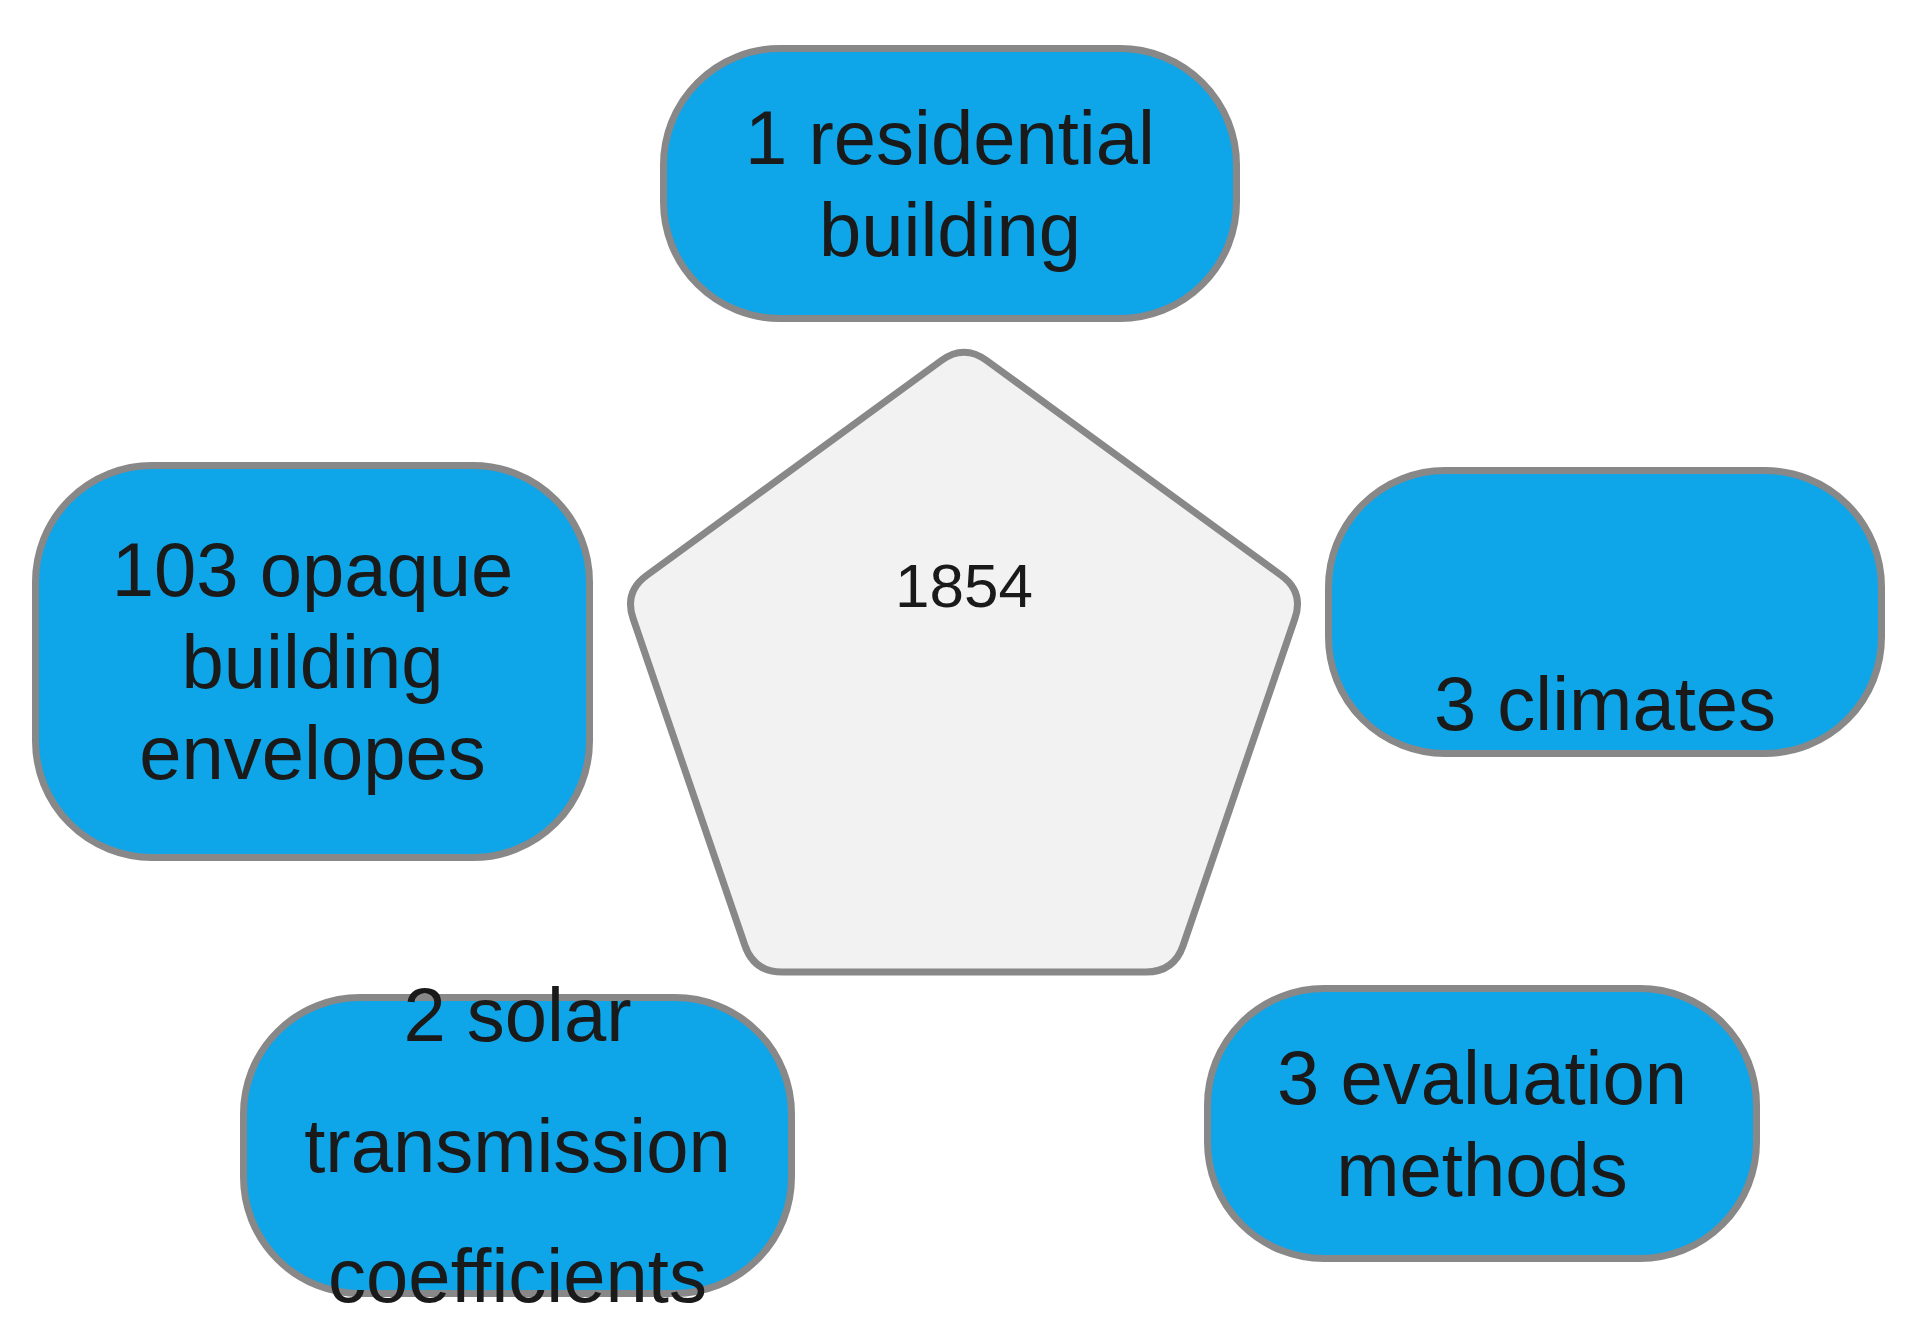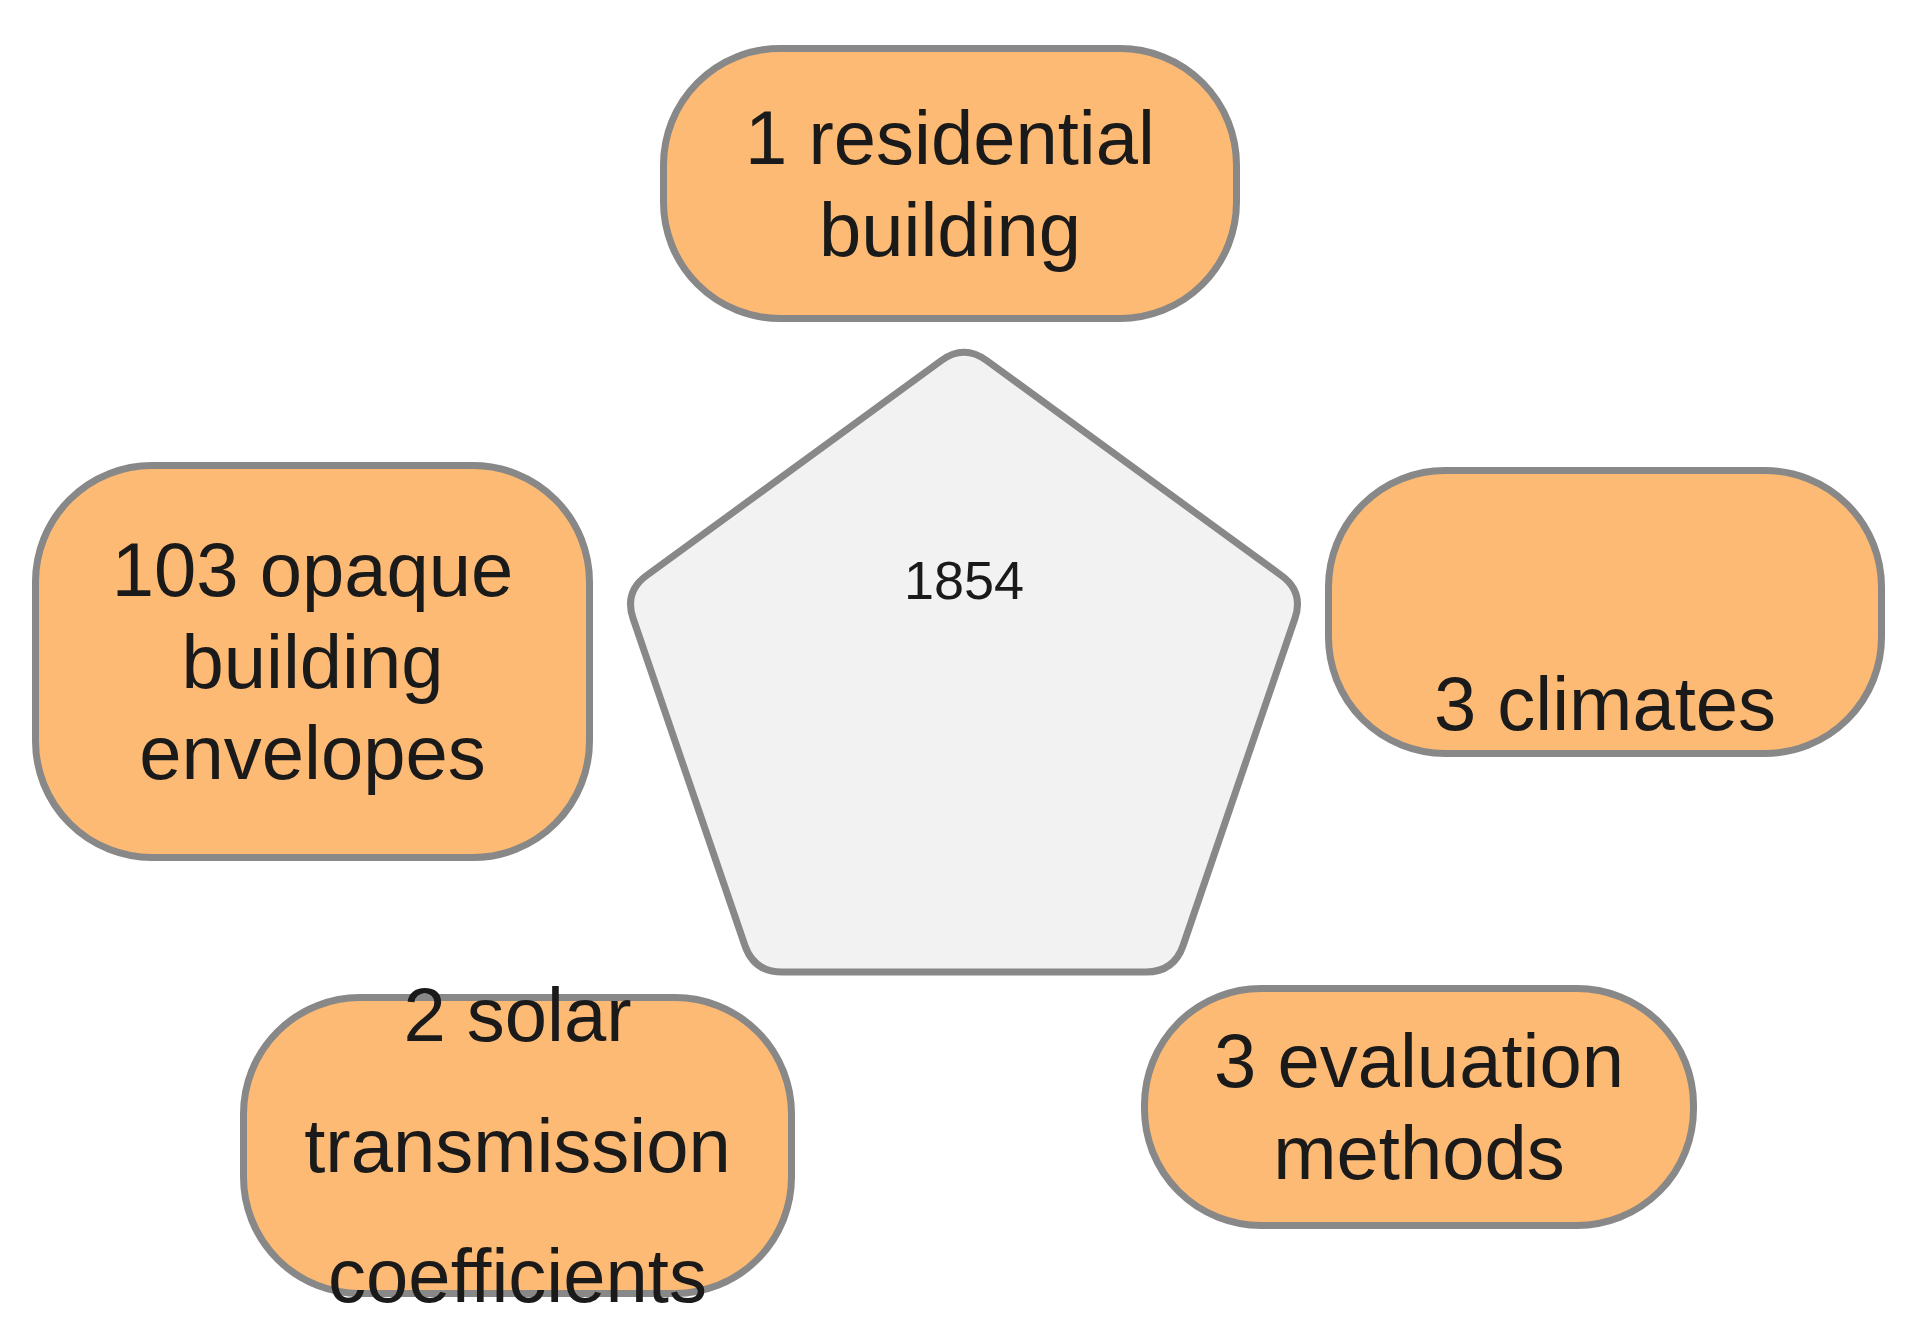--- a/index.html
+++ b/index.html
@@ -26,49 +26,49 @@
     height: 1320px;
   }
   .pentagon-path {
     fill: var(--pentagon-fill);
     stroke: var(--stroke);
     stroke-width: 7;
   }
   .label-block {
     position: absolute;
     text-align: center;
-    font-size: 54px;
+    font-size: 62px;
     line-height: 1.21;
     color: var(--text);
   }
   .center-label {
     left: 614px;
     top: 548px;
     width: 700px;
   }
   .node {
     position: absolute;
-    background: #fdba74;
+    background: #0ea5e9;
     border: 7px solid var(--stroke);
     border-radius: 120px;
     display: flex;
     flex-direction: column;
     align-items: center;
     justify-content: center;
     text-align: center;
     font-size: 76px;
     line-height: 1.21;
     color: var(--text);
     padding: 0 16px;
   }
   .node-top          { left: 660px;  top: 45px;  width: 580px; height: 277px; }
   .node-left         { left: 32px;   top: 462px; width: 561px; height: 399px; }
   .node-right        { left: 1325px; top: 467px; width: 560px; height: 290px; justify-content: flex-end; }
   .node-bottom-left  { left: 240px;  top: 994px; width: 555px; height: 303px; gap: 39px; }
-  .node-bottom-right { left: 1141px; top: 985px; width: 556px; height: 244px; }
+  .node-bottom-right { left: 1204px; top: 985px; width: 556px; height: 277px; }
   .line { display: block; white-space: nowrap; }
 </style>
 </head>
 <body>
 
 <div class="canvas">
 
   <svg class="pentagon-svg" viewBox="0 0 1910 1320" aria-hidden="true">
     <path class="pentagon-path" d="M 986.6 360.5
          L 1281.4 575.5 Q 1304 592 1294.9 618.5

